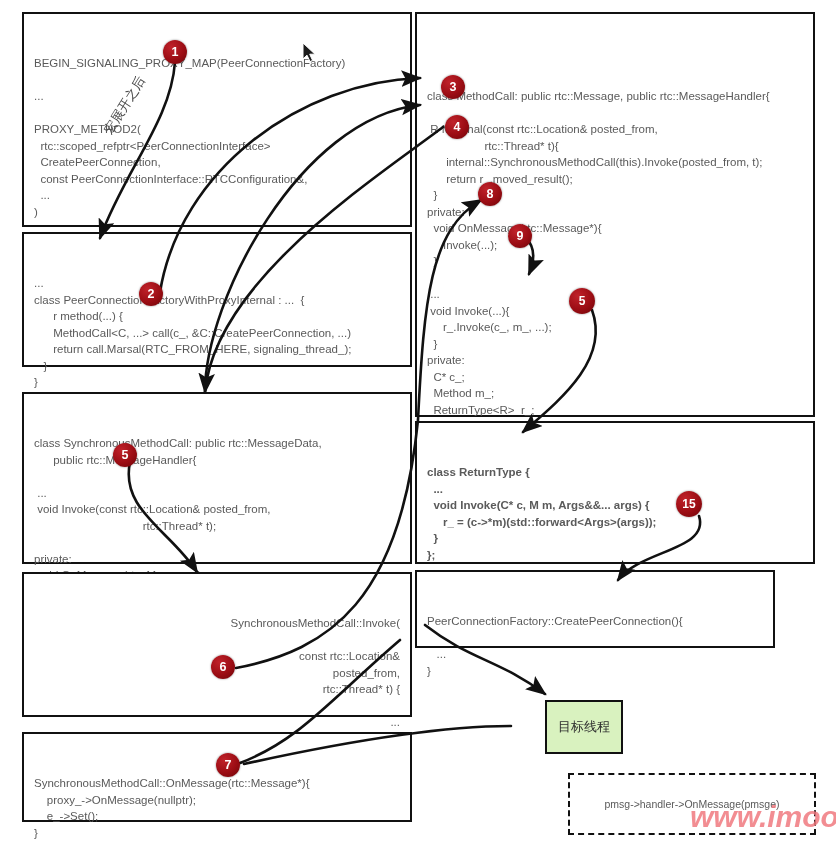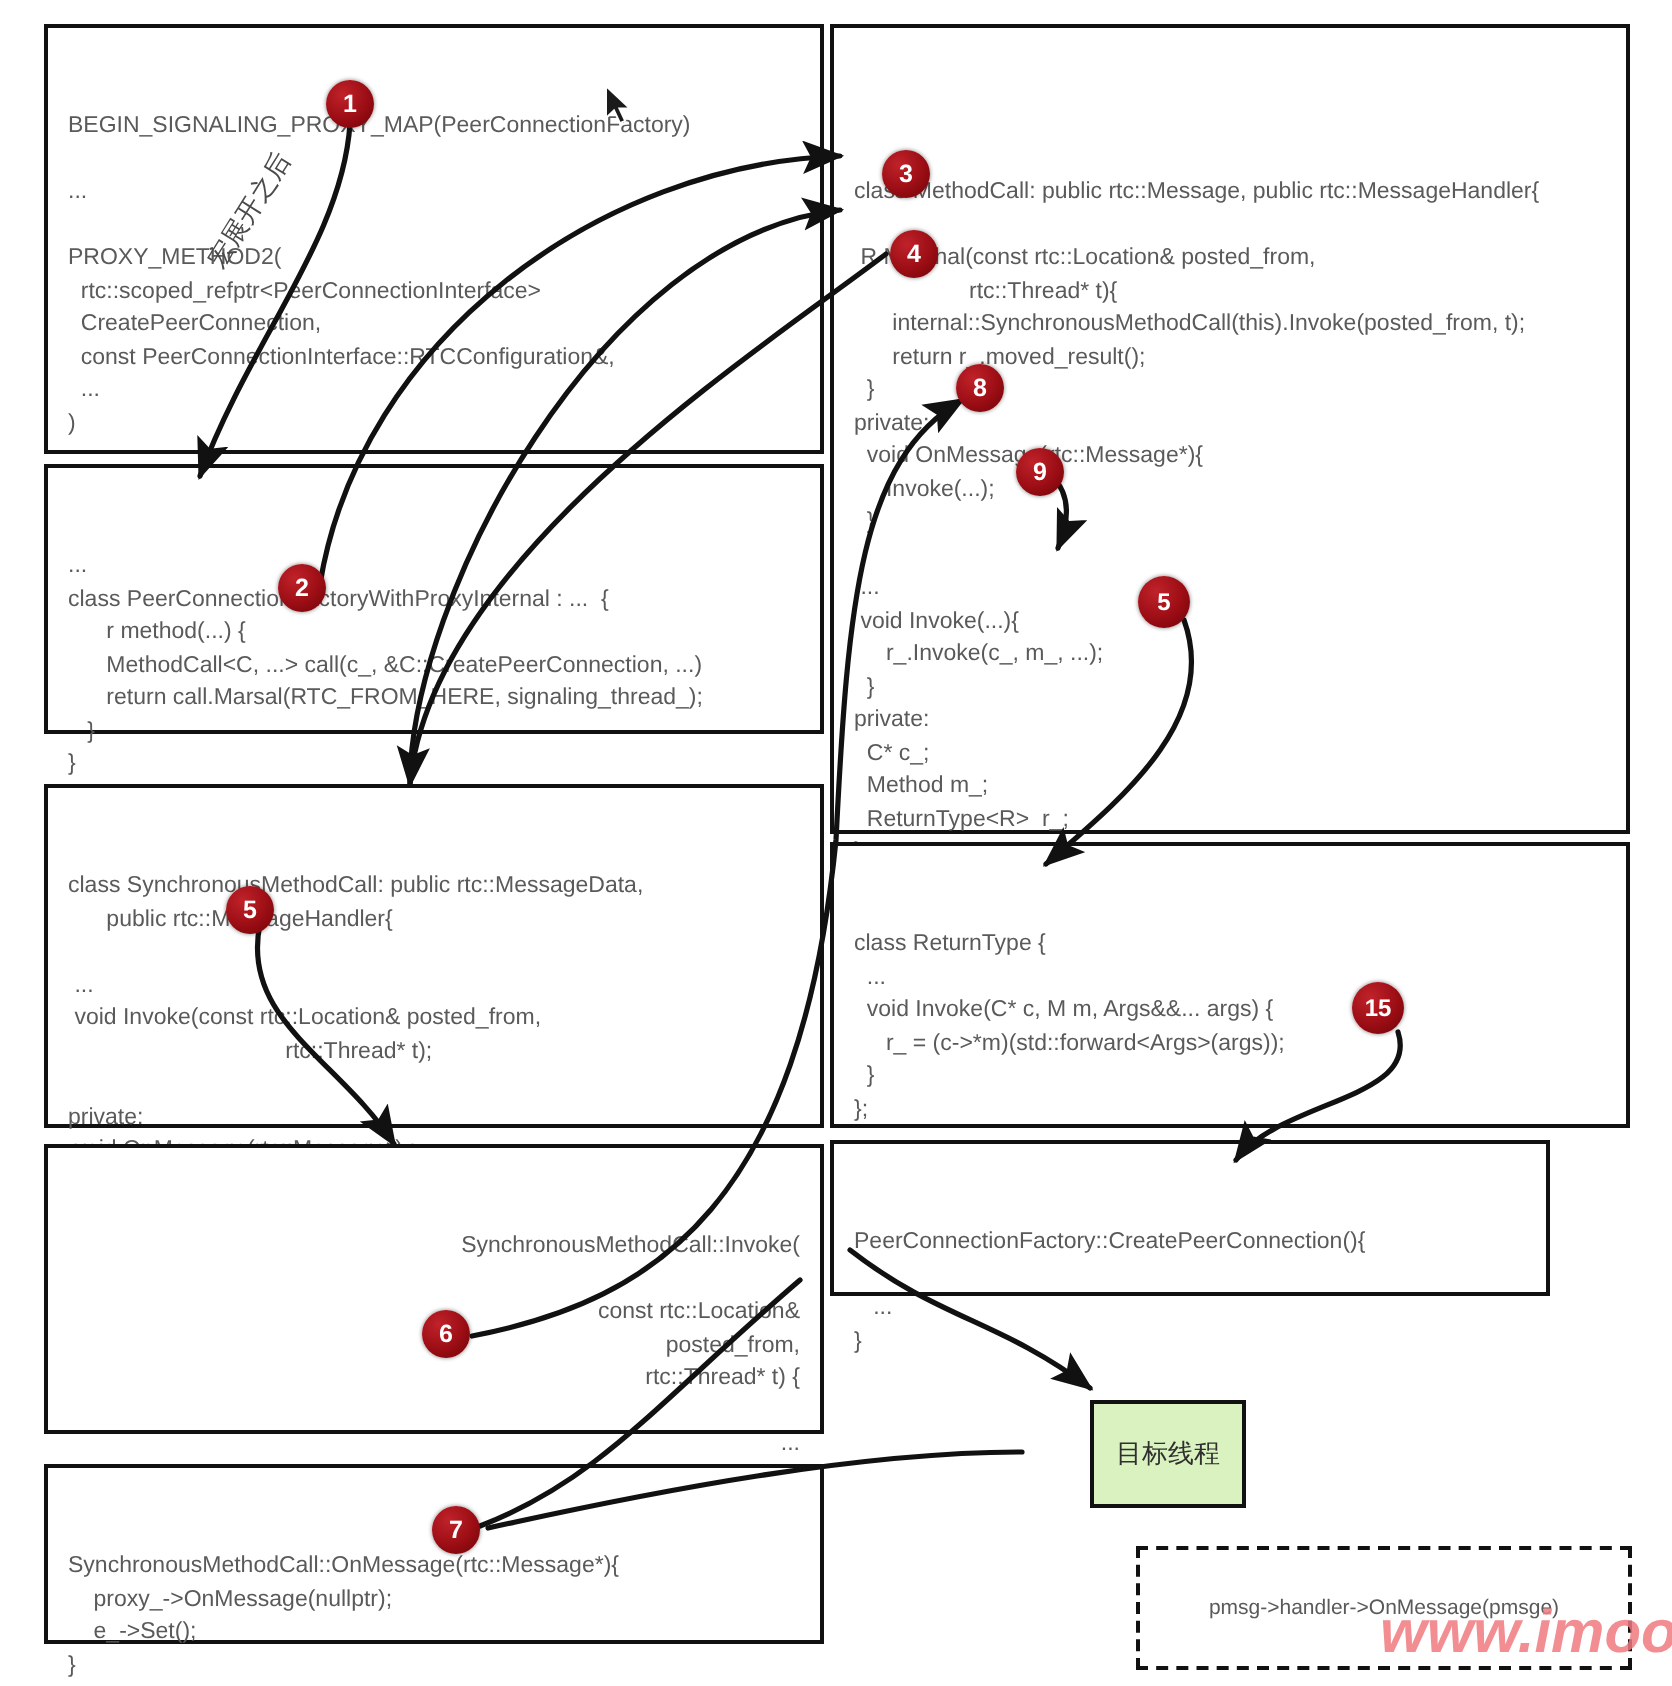--- a/index.html
+++ b/index.html
@@ -232,21 +232,21 @@
  void Invoke(...){
      r_.Invoke(c_, m_, ...);
   }
 private:
   C* c_;
   Method m_;
   ReturnType&lt;R&gt;  r_;
 }</span>
   </div>
 
-  <div class="box" style="left:415px; top:421px; width:400px; height:143px;">
+  <div class="box" style="left:415px; top:421px; width:400px; height:143px;font-weight:bold;">
     <span class="code">class ReturnType {
   ...
   void Invoke(C* c, M m, Args&amp;&amp;... args) {
      r_ = (c-&gt;*m)(std::forward&lt;Args&gt;(args));
   }
 };</span>
   </div>
 
   <div class="box" style="left:415px; top:570px; width:360px; height:78px;">
     <span class="code">PeerConnectionFactory::CreatePeerConnection(){

